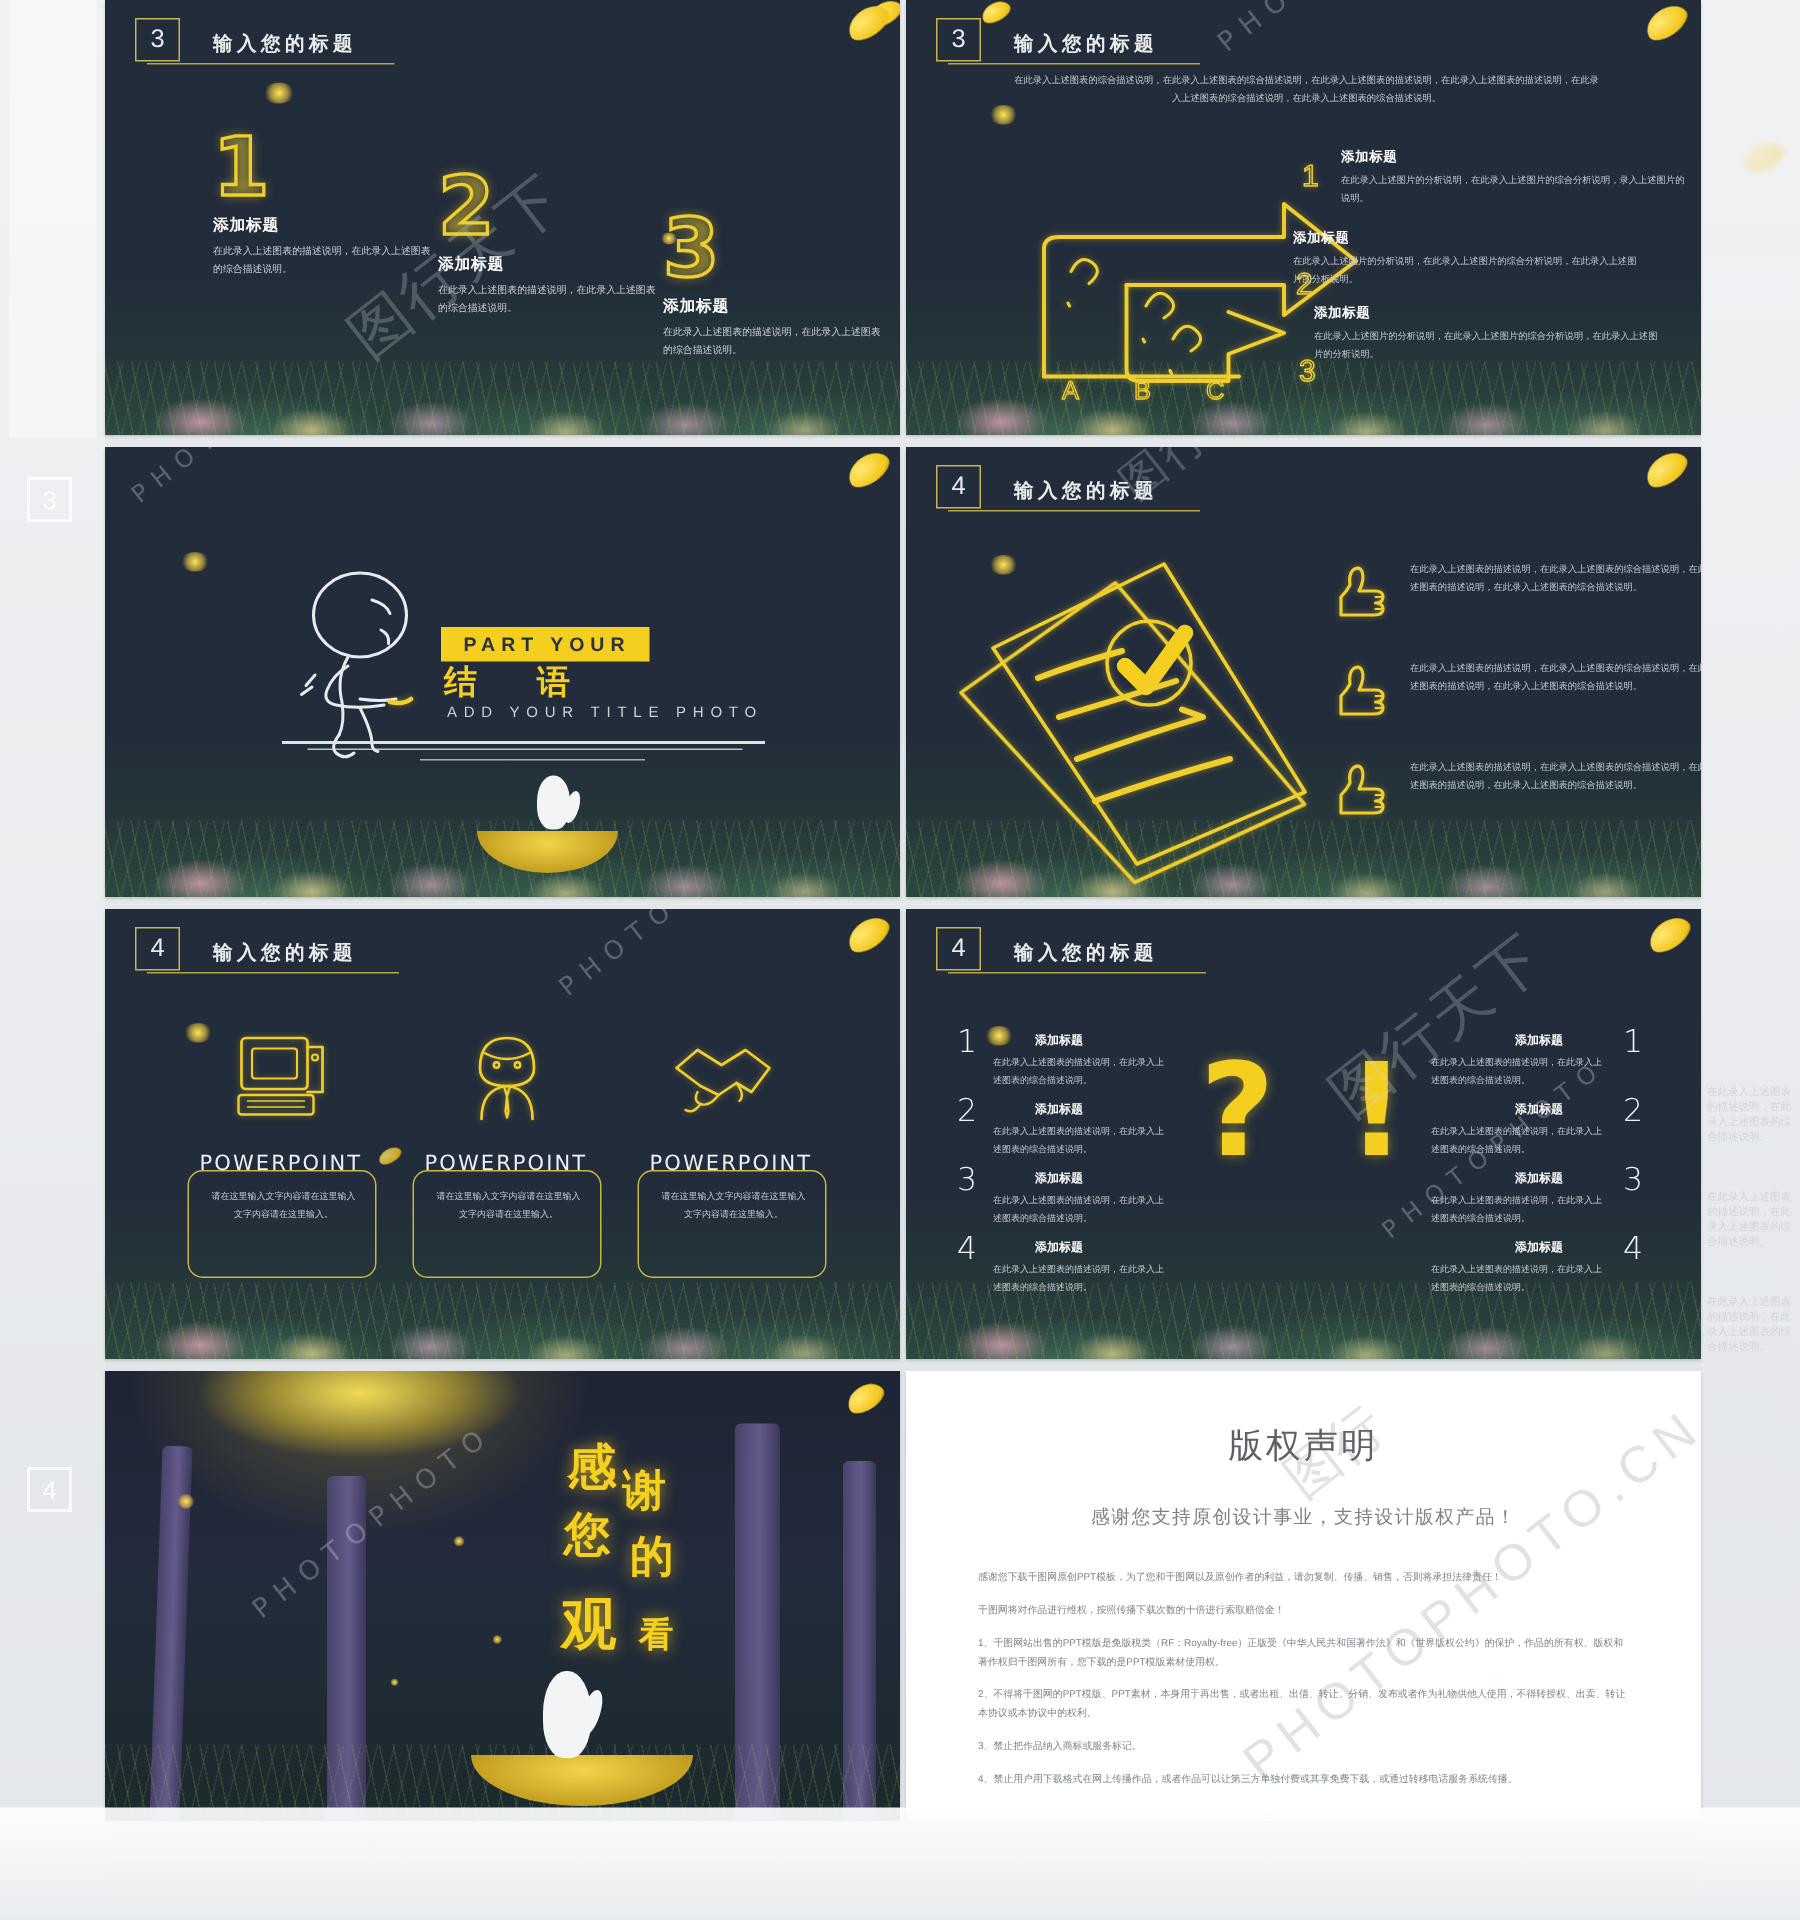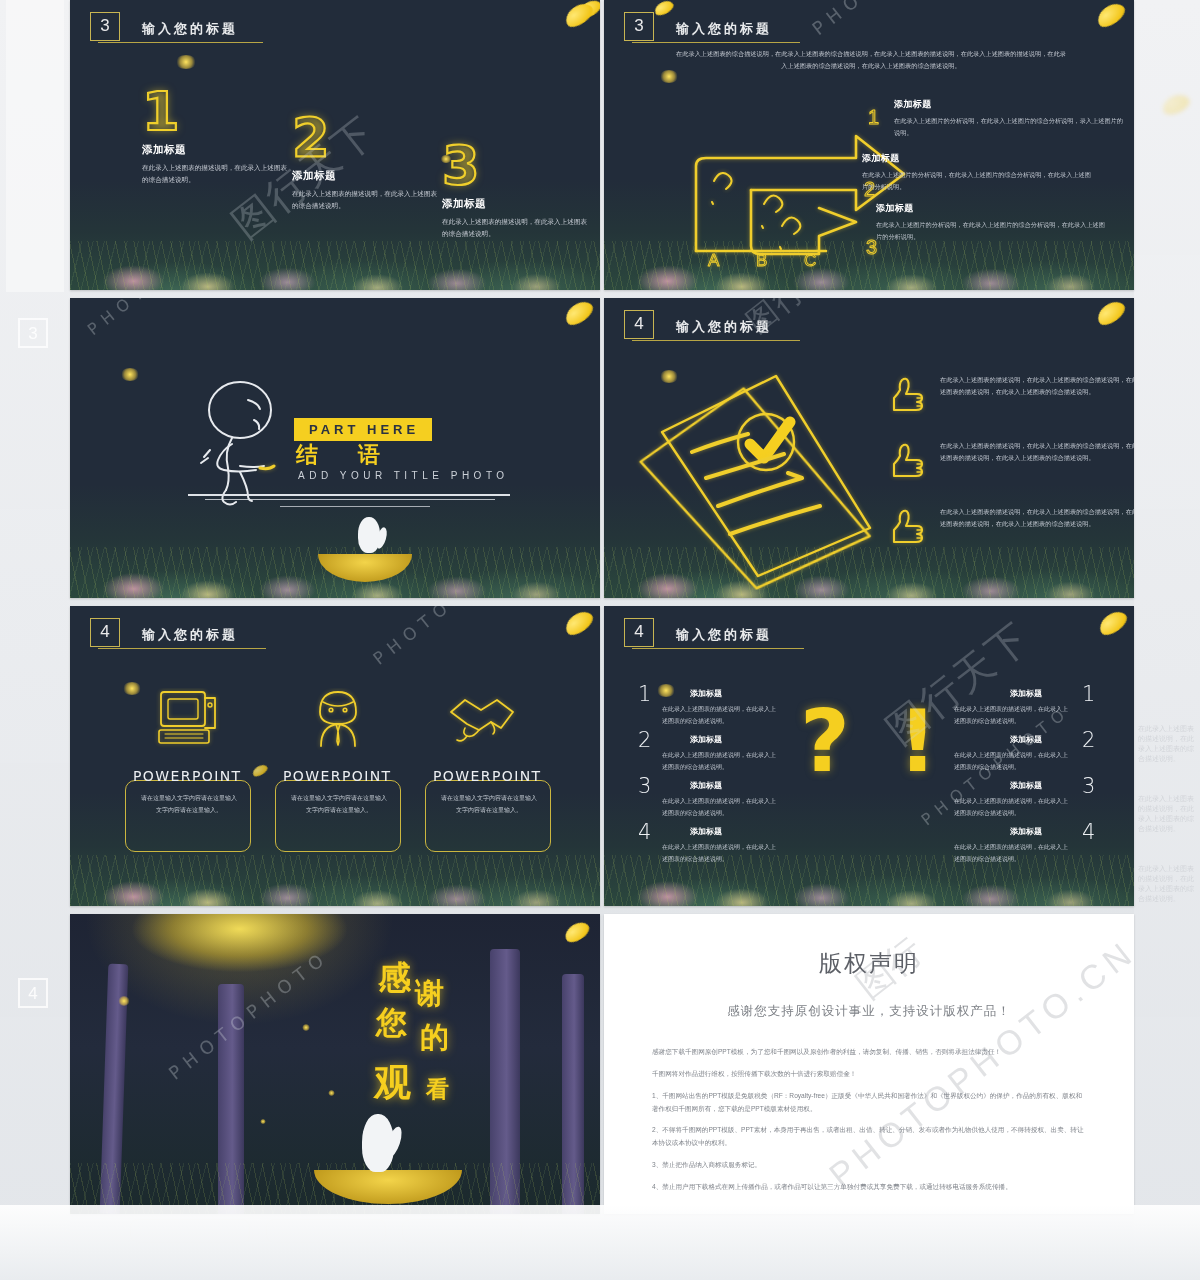--- a/index.html
+++ b/index.html
@@ -312,21 +312,21 @@
         <path class="ink-w" stroke-width="2" d="M66 44 q6 3 5 9"></path>
         <path class="ink-w" stroke-width="2" d="M44 62 q-8 14 -4 30 q2 14 -2 22"></path>
         <path class="ink-w" stroke-width="2" d="M44 68 q-10 6 -14 16 q-3 8 6 10 q14 3 32 0"></path>
         <path class="ink-w" stroke-width="2" d="M52 90 q14 2 24 0"></path>
         <path class="ink-w" stroke-width="2" d="M38 114 q-6 8 -2 12 q6 5 12 0"></path>
         <path class="ink-w" stroke-width="2" d="M52 96 q8 16 8 24 q0 4 4 5"></path>
         <path class="ink-w" stroke-width="2" d="M22 74 l-6 7 M20 82 l-7 5"></path>
         <path class="ink" stroke-width="3" d="M72 92 q9 2 14 -2"></path>
       </svg>
 
-      <div class="pf-tag" style="left:224px; top:120px;">PART  HERE</div>
+      <div class="pf-tag" style="left:224px; top:120px;">PART  YOUR</div>
       <div class="pf-cn" style="left:226px; top:142px;">
         <span>结</span><span>语</span>
       </div>
       <div class="pf-en" style="left:228px; top:172px;">ADD YOUR TITLE PHOTO</div>
       <div class="pf-line" style="left:118px; top:196px; width:322px;"></div>
       <div class="pf-line" style="left:135px; top:201px; width:290px; height:1.2px; opacity:.8;"></div>
       <div class="pf-line" style="left:210px; top:208px; width:150px; height:1.2px; opacity:.7;"></div>
 
       <div class="boat" style="left:248px; top:256px; width:94px; height:28px;"></div>
       <div class="bunny" style="left:288px; top:219px; width:22px; height:36px;"></div>

